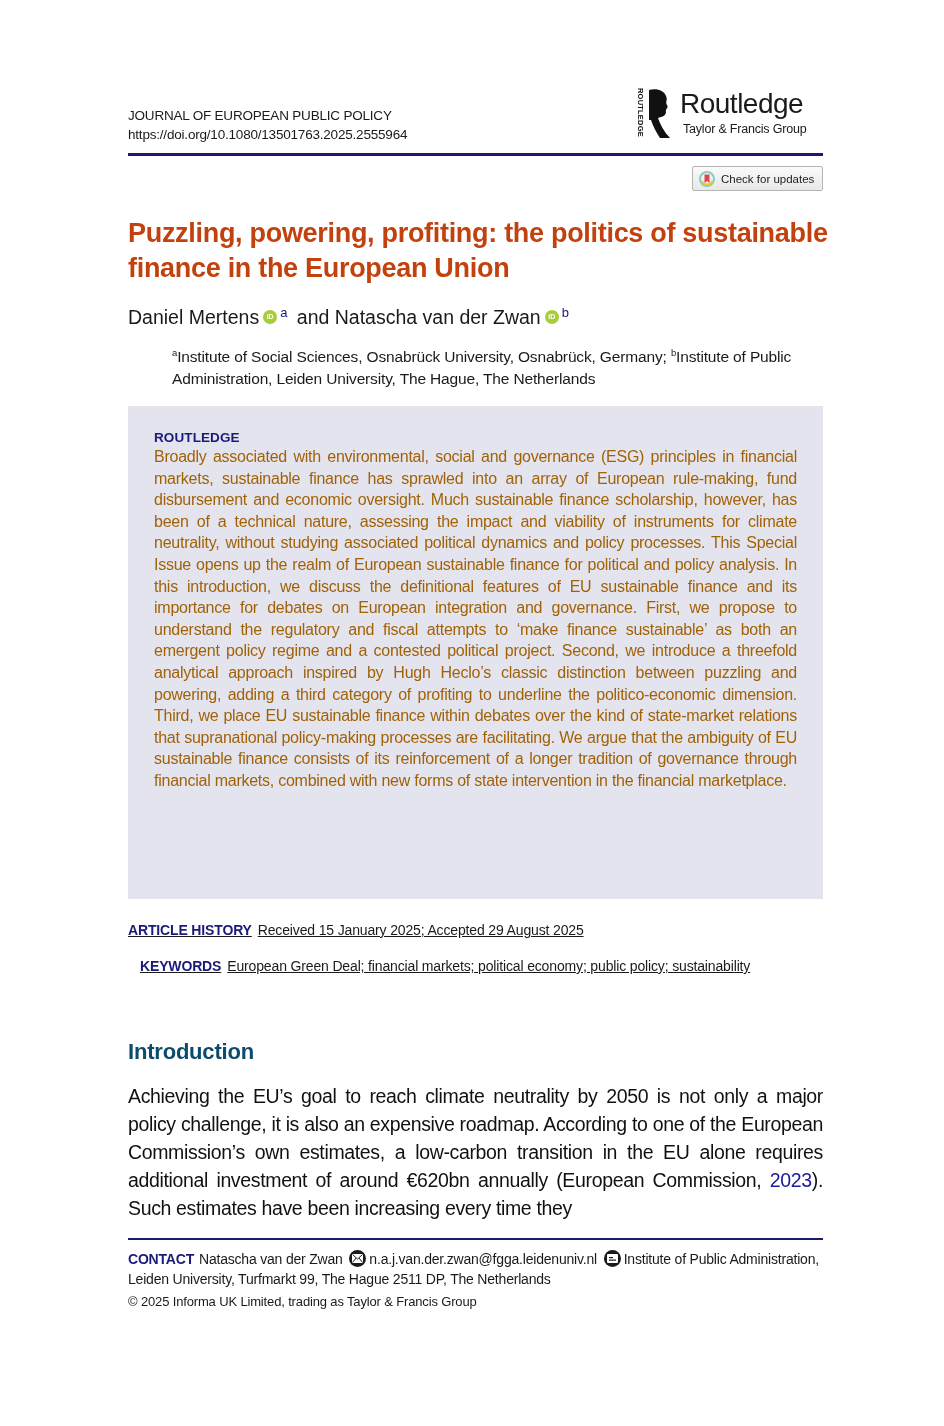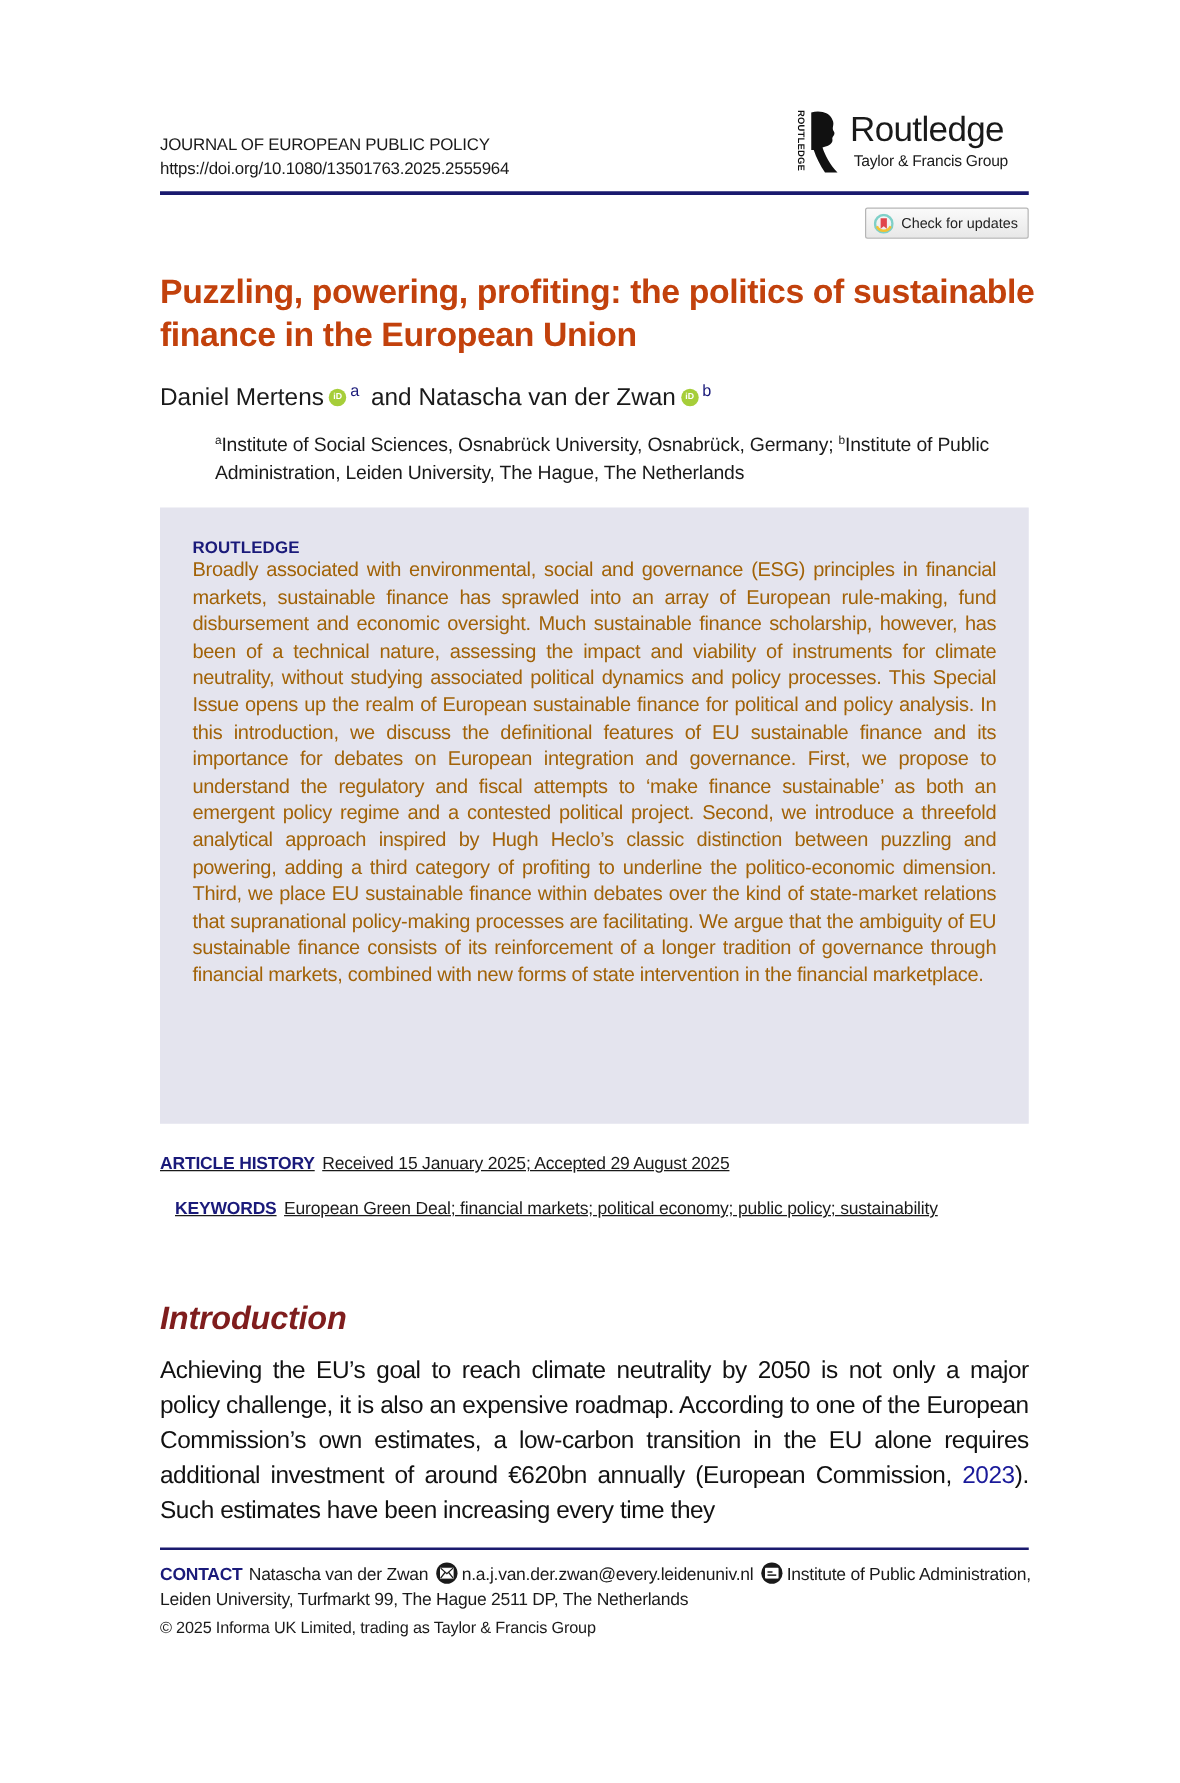--- a/index.html
+++ b/index.html
@@ -29,21 +29,21 @@
 
   .abstract-box { position: absolute; left: 128px; top: 406px; width: 695px; height: 493px; background: #e4e4ee; }
   .abstract-label { position: absolute; left: 154px; top: 430px; font-size: 13.5px; font-weight: bold; color: #1a1a7a; letter-spacing: 0.1px; }
   .abstract-text { position: absolute; left: 154px; top: 446px; width: 643px; font-size: 16px; line-height: 21.6px; text-align: justify; color: #a16207; letter-spacing: -0.25px; }
 
   .meta-row { position: absolute; left: 128px; font-size: 14px; line-height: 18px; color: #1a1a1a; white-space: nowrap; letter-spacing: -0.15px; text-decoration: underline; }
   .meta-row .meta-label { font-weight: bold; color: #1a1a7a; margin-right: 6px; }
   .history { top: 921px; }
   .keywords { top: 957px; padding-left: 12px; }
 
-  .section-heading { position: absolute; left: 128px; top: 1039px; font-size: 26px; font-weight: bold; color: #7f1d1d; letter-spacing: -0.2px; font-style: italic; }
+  .section-heading { position: absolute; left: 128px; top: 1039px; font-size: 22px; font-weight: bold; color: #0c4a6e; letter-spacing: -0.2px; }
   .body-text { position: absolute; left: 128px; top: 1082px; width: 695px; font-size: 19.5px; line-height: 28px; text-align: justify; color: #111; letter-spacing: -0.35px; }
   .body-text .cite { color: #1a1a9a; }
 
   .footer-rule { position: absolute; left: 128px; top: 1238px; width: 695px; height: 2px; background: #1a1a6e; }
   .contact { position: absolute; left: 128px; top: 1249px; width: 700px; font-size: 14px; line-height: 20px; color: #1a1a1a; letter-spacing: -0.2px; }
   .contact .meta-label { font-weight: bold; color: #1a1a7a; margin-right: 5px; }
   .ic { display: inline-block; width: 17px; height: 17px; border-radius: 50%; background: #1a1a1a; vertical-align: -3px; margin: 0 3px; position: relative; }
   .ic svg { position: absolute; left: 3px; top: 4px; }
   .copyright { position: absolute; left: 128px; top: 1294px; font-size: 13px; line-height: 16px; color: #1a1a1a; letter-spacing: -0.15px; }
 </style>
@@ -101,20 +101,20 @@
 
 <h2 class="section-heading">Introduction</h2>
 <p class="body-text"><span>Achieving the EU’s goal to reach climate neutrality by 2050 is not only a major policy challenge, it is also an expensive roadmap. According to one of the European Commission’s own estimates, a low-carbon transition in the EU alone requires additional investment of around €620bn annually (European Commission, </span><span class="cite">2023</span><span>). Such estimates have been increasing every time they</span></p>
 
 <div class="footer-rule"></div>
 <div class="contact">
   <span class="meta-label">CONTACT</span><span>Natascha van der Zwan</span>
   <span class="ic"><svg width="11" height="9" viewBox="0 0 11 9">
         <rect x="0.5" y="0.5" width="10" height="8" fill="#fff" stroke="#fff"></rect>
         <path d="M0.5 0.5 L5.5 5 L10.5 0.5 M0.5 8.5 L4 4 M10.5 8.5 L7 4" stroke="#1a1a1a" fill="none" stroke-width="1"></path>
-      </svg></span><span>n.a.j.van.der.zwan@every.leidenuniv.nl</span>
+      </svg></span><span>n.a.j.van.der.zwan@fgga.leidenuniv.nl</span>
   <span class="ic"><svg width="11" height="9" viewBox="0 0 11 9">
         <rect x="0" y="0" width="11" height="9" rx="1" fill="#fff"></rect>
         <rect x="2" y="3" width="4" height="1.2" fill="#1a1a1a"></rect>
         <rect x="2" y="5.5" width="7" height="1.2" fill="#1a1a1a"></rect>
       </svg></span><span>Institute of Public Administration, Leiden University, Turfmarkt 99, The Hague 2511 DP, The Netherlands</span>
 </div>
 <div class="copyright">© 2025 Informa UK Limited, trading as Taylor &amp; Francis Group</div>
 
 </body></html>

